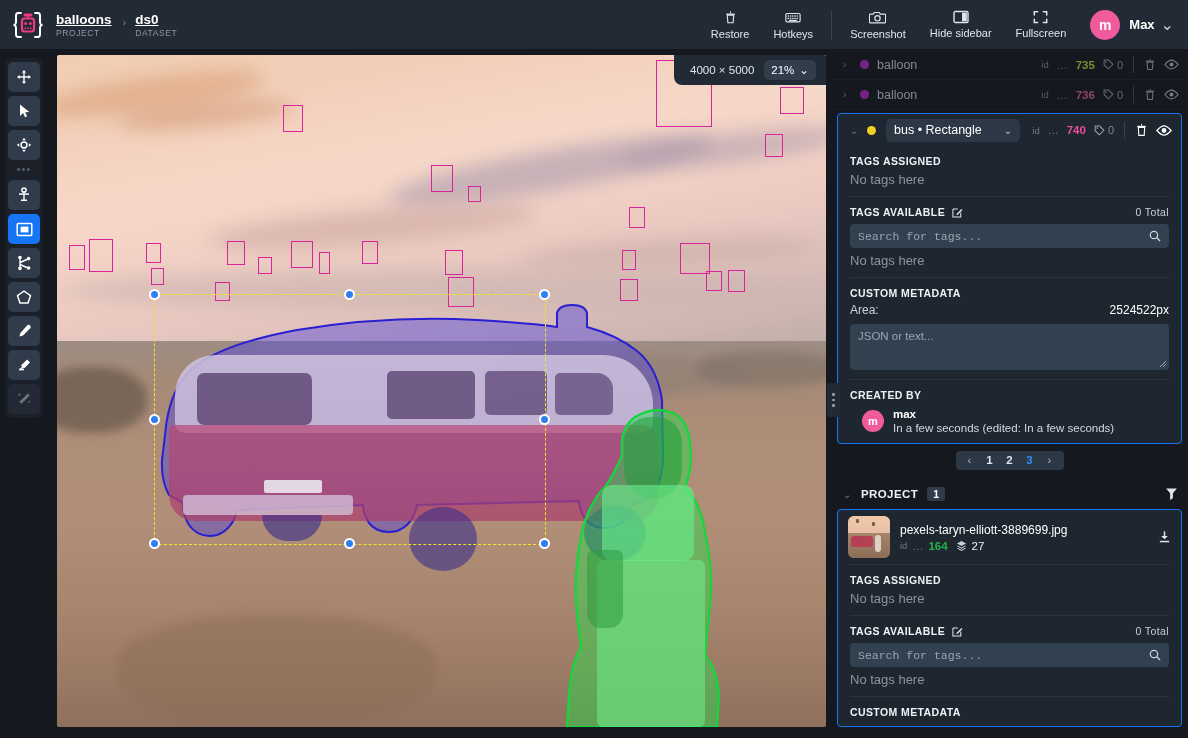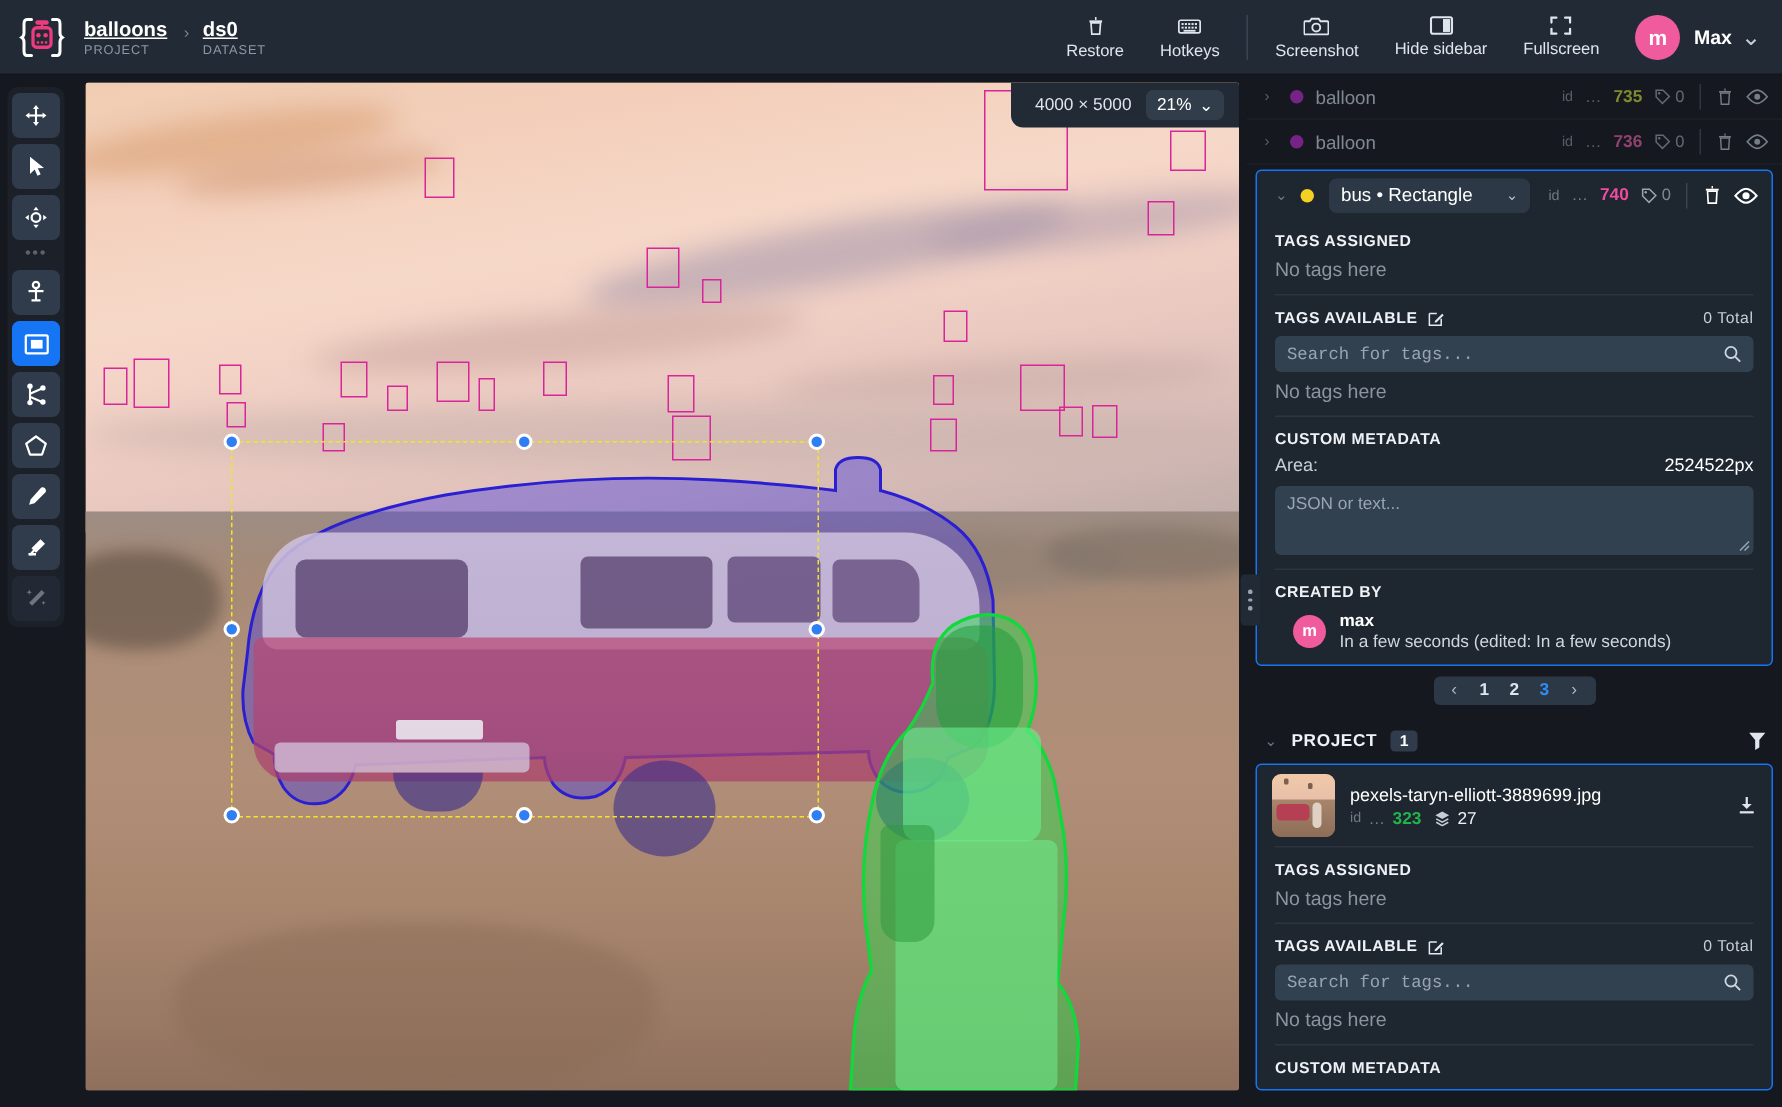--- a/index.html
+++ b/index.html
@@ -646,21 +646,21 @@
           <div style="position:absolute;left:3px;top:20px;width:22px;height:11px;background:#b54054;border-radius:3px;"></div>
           <div style="position:absolute;left:27px;top:19px;width:6px;height:17px;background:#dfd2c4;border-radius:3px;"></div>
           <div style="position:absolute;left:8px;top:3px;width:3px;height:4px;background:#7c5f4e;border-radius:1px;"></div>
           <div style="position:absolute;left:24px;top:6px;width:3px;height:4px;background:#7c5f4e;border-radius:1px;"></div>
         </div>
         <div style="flex:1;min-width:0;">
           <div class="fname">pexels-taryn-elliott-3889699.jpg</div>
           <div class="fmeta">
             <span class="id-label">id</span>
             <span class="id-dots">…</span>
-            <span class="id-num" style="color:#22b24c">323</span>
+            <span class="id-num" style="color:#22b24c">164</span>
             <svg width="11" height="11" viewBox="0 0 12 12" style="margin-left:3px;">
               <path d="M6 1 L11 3.8 L6 6.6 L1 3.8 Z" fill="#c6cdd6"></path>
               <path d="M1.6 6.4 L6 8.9 L10.4 6.4" fill="none" stroke="#c6cdd6" stroke-width="1.1"></path>
               <path d="M1.6 8.9 L6 11.4 L10.4 8.9" fill="none" stroke="#c6cdd6" stroke-width="1.1"></path>
             </svg>
             <span style="font-size:11.5px;color:#eef2f6;">27</span>
           </div>
         </div>
         <span class="icon-btn">
           <svg width="13" height="14" viewBox="0 0 14 15">

